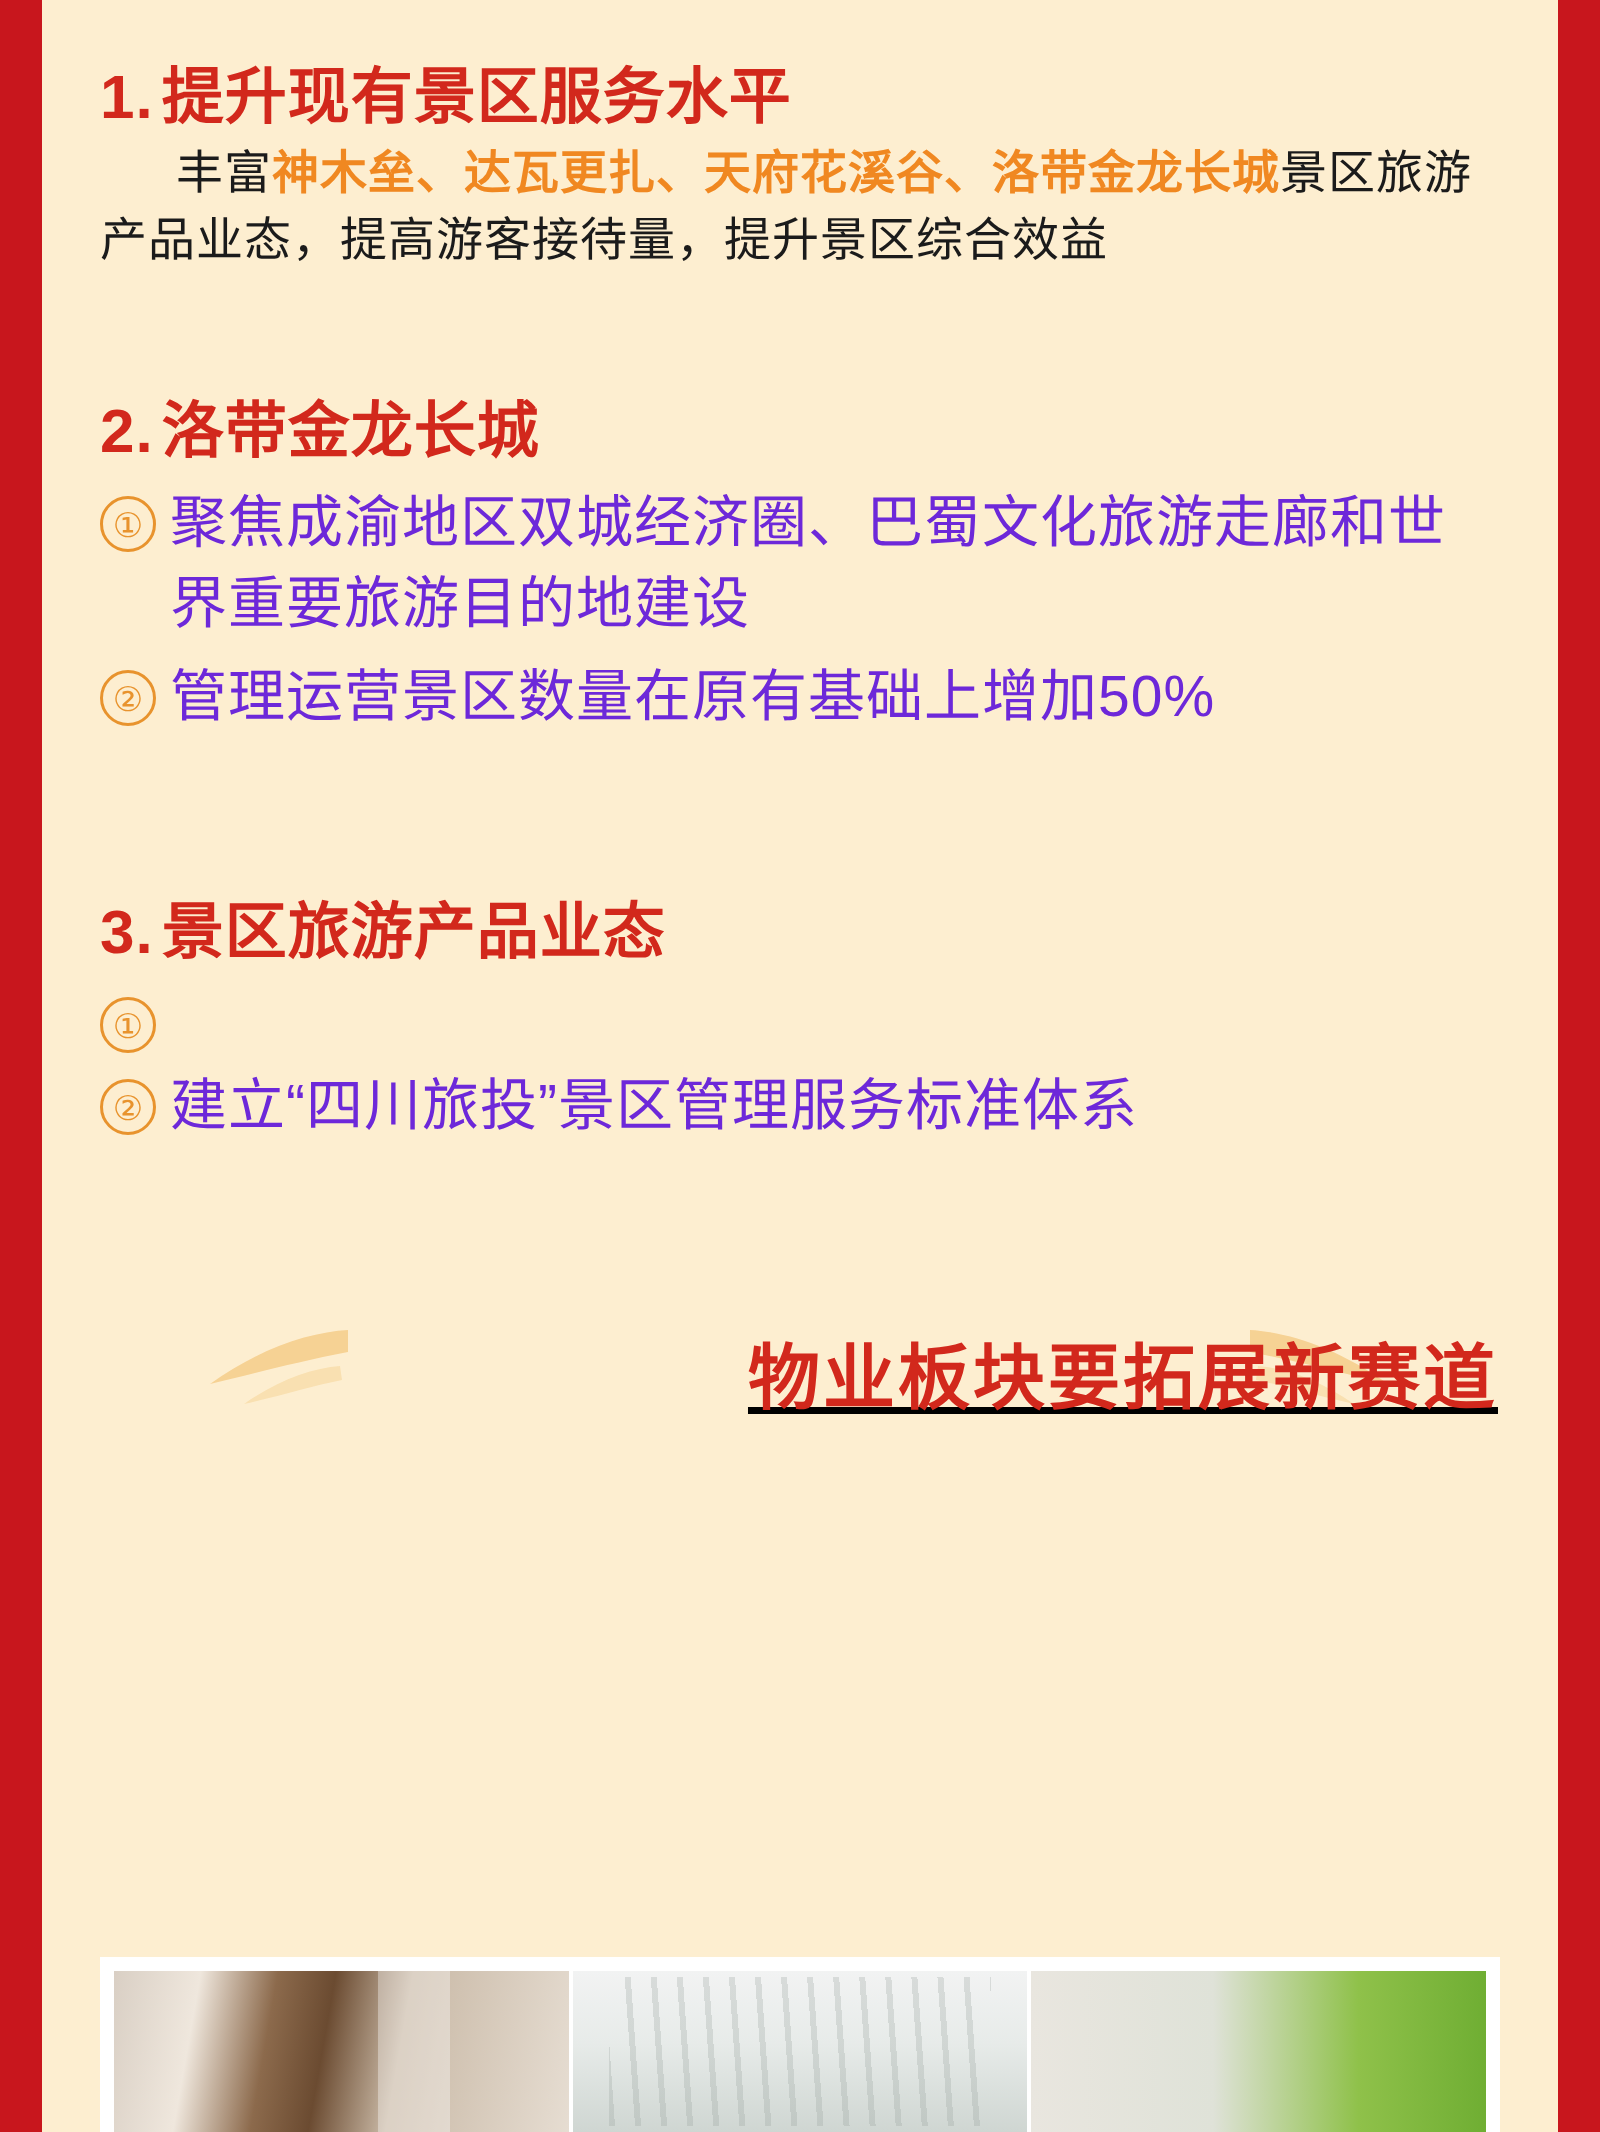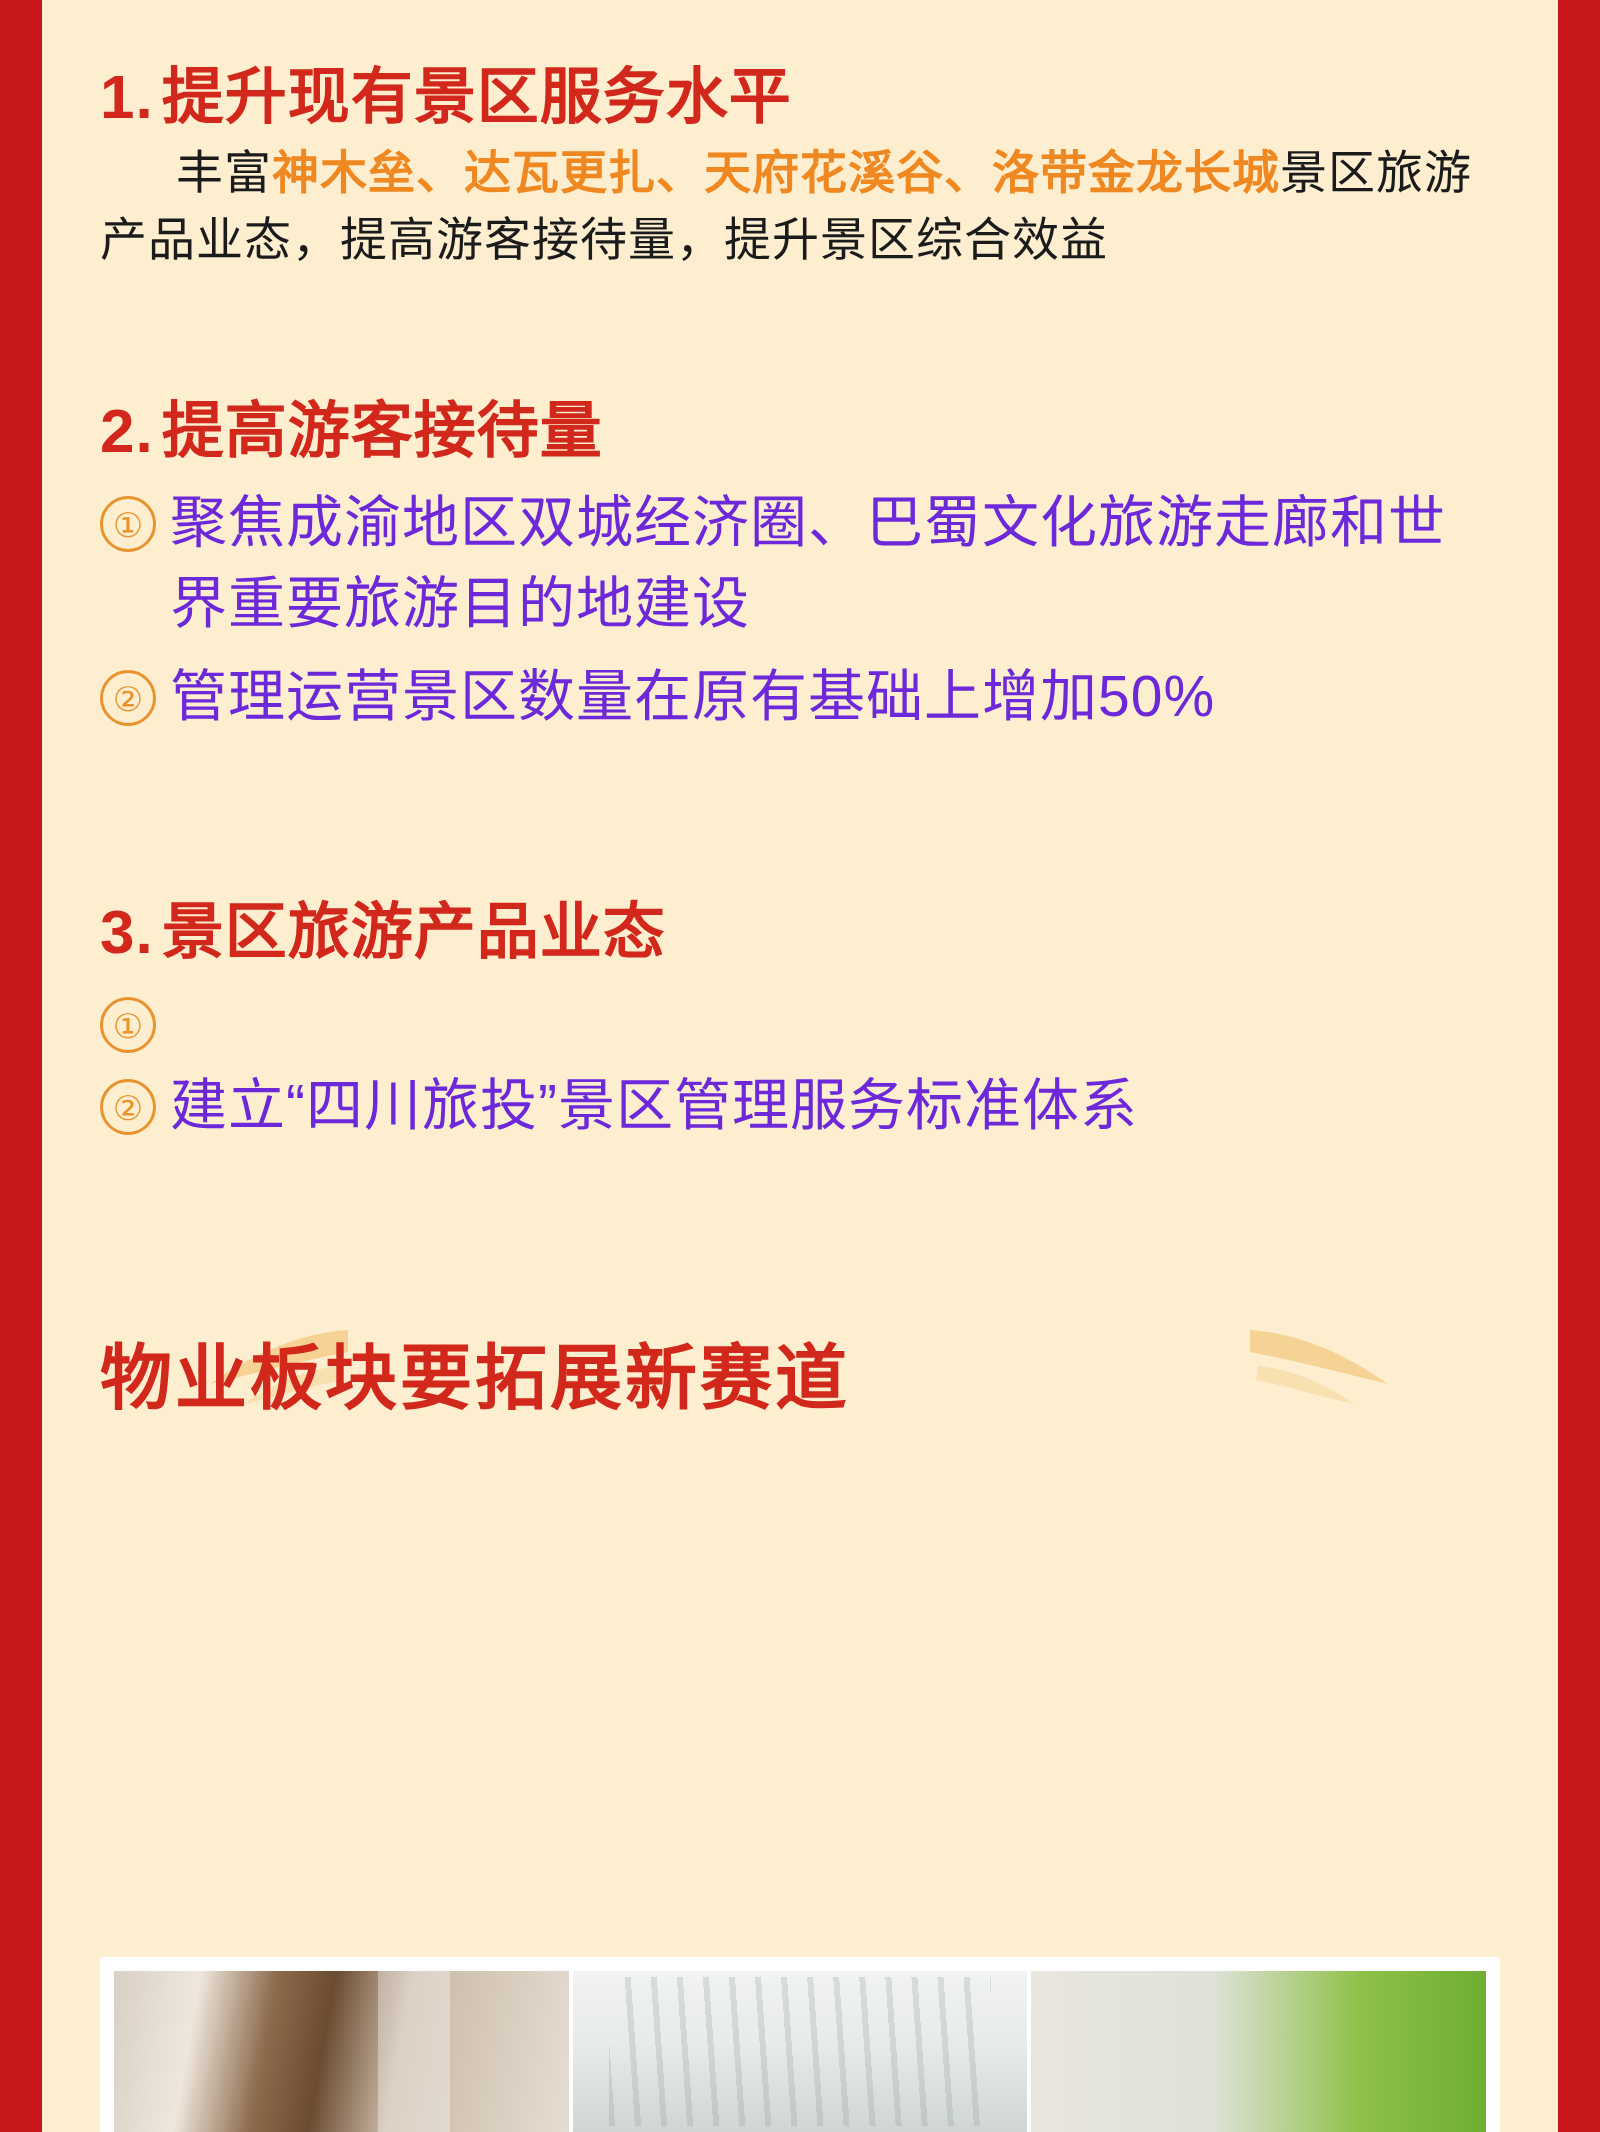--- a/index.html
+++ b/index.html
@@ -115,21 +115,22 @@
   .gap-lg { height: 86px; }
   .gap-xl { height: 112px; }
 
   
   .banner {
     margin-top: 150px;
     position: relative;
     height: 150px;
     display: flex;
     align-items: center;
-    justify-content: flex-start;
+    justify-content: flex-end;
+    text-decoration: underline;
   }
   .banner-title {
     color: #d2281c;
     font-size: 72px;
     font-weight: bold;
     letter-spacing: 3px;
     white-space: nowrap;
     z-index: 2;
   }
   .wing {
@@ -207,21 +208,21 @@
           <span class="sec-text">提升现有景区服务水平</span>
         </div>
         <p class="para indent"><span>丰富</span><span class="hl">神木垒、达瓦更扎、天府花溪谷、洛带金龙长城</span><span>景区旅游产品业态，提高游客接待量，提升景区综合效益</span></p>
       </div>
 
       <div class="gap-lg"></div>
 
       <div class="section">
         <div class="sec-title">
           <span class="sec-num">2.</span>
-          <span class="sec-text">提高游客接待量</span>
+          <span class="sec-text">洛带金龙长城</span>
         </div>
         <ul class="clist">
           <li>
             <span class="cnum">①</span>
             <span class="ctext">聚焦成渝地区双城经济圈、巴蜀文化旅游走廊和世界重要旅游目的地建设</span>
           </li>
           <li>
             <span class="cnum">②</span>
             <span class="ctext">管理运营景区数量在原有基础上增加50%</span>
           </li>

